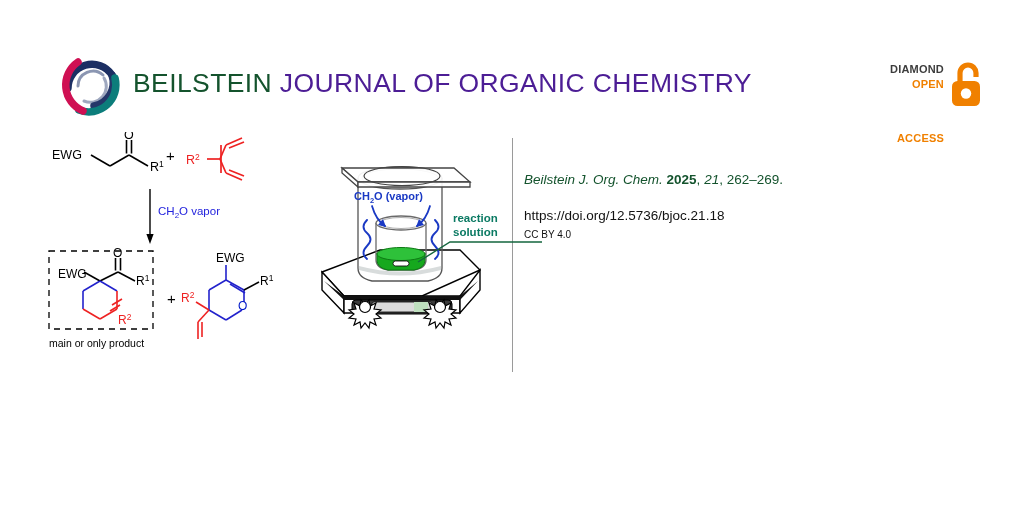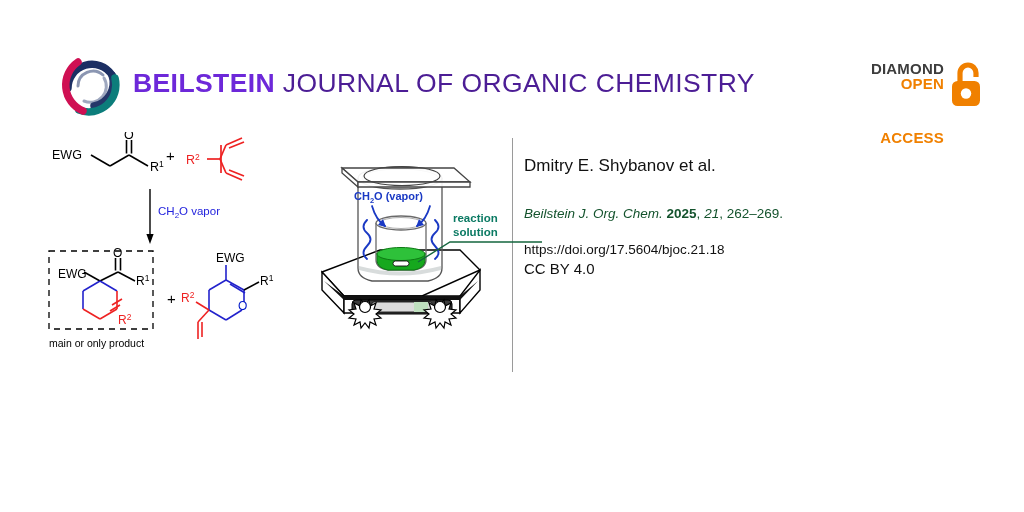--- a/index.html
+++ b/index.html
@@ -28,35 +28,35 @@
     width: 70px; height: 70px;
   }
   #journal-title {
     position: absolute;
     left: 133px; top: 68px;
     font-size: 26.5px;
     letter-spacing: 0.4px;
     white-space: nowrap;
     color: #1c3665;
   }
-  #journal-title .jt-bold { font-weight: bold; color: #6d28d9; }
+  #journal-title .jt-bold { font-weight: normal; color: #14532d; }
   #journal-title .jt-light { font-weight: normal; color: #4c1d95; }
 
   
   #oa-badge {
     position: absolute;
     left: 866px; top: 60px;
     width: 120px; height: 56px;
   }
   #oa-text {
     position: absolute;
     left: 0; top: 2px;
     width: 78px;
     text-align: right;
-    font-size: 15px;
+    font-size: 11px;
     font-weight: bold;
     line-height: 14.5px;
     letter-spacing: 0.2px;
   }
   #oa-text .oa-diamond { color: #3d3d3d; display: block; }
   #oa-text .oa-open   { color: #f08000; display: block; }
   #oa-text .oa-access { color: #f08000; display: block; margin-top: 40px; }
   #oa-lock {
     position: absolute;
     left: 84px; top: 0px;
@@ -117,21 +117,21 @@
   #article-citation .cit-year { font-weight: bold; font-style: normal; }
   #article-citation .cit-vol  { font-style: italic; }
   #article-citation .cit-pages { font-style: normal; }
   #article-doi {
     margin-top: 17px;
     font-size: 13.5px;
     line-height: 19px;
     color: #111111;
   }
   #article-license {
-    font-size: 15px;
+    font-size: 10px;
     line-height: 19px;
     color: #111111;
   }
 </style>
 </head>
 <body>
 
 <div id="header">
 
   <div id="journal-logo">
@@ -339,22 +339,21 @@
       <text x="143" y="86" font-family="Liberation Sans, sans-serif" font-size="11.5" font-weight="bold" fill="#0b7a63">solution</text>
 
     </svg>
   </div>
 
 </div>
 
 <div id="article-info">
 
 
-  <div id="article-authors">Dmitry E. Shybanov et al.</div>
 
   <div id="article-citation">
     <span>Beilstein J. Org. Chem.</span><span>&nbsp;</span><span class="cit-year">2025</span><span class="cit-pages">,&nbsp;</span><span class="cit-vol">21</span><span class="cit-pages">,&nbsp;</span><span class="cit-pages">262–269.</span>
   </div>
 
-  <div id="article-doi">https://doi.org/17.5604/bjoc.21.18</div>
+  <div id="article-doi">https://doi.org/12.5736/bjoc.21.18</div>
   <div id="article-license">CC BY 4.0</div>
 
 </div>
 
 </body></html>

